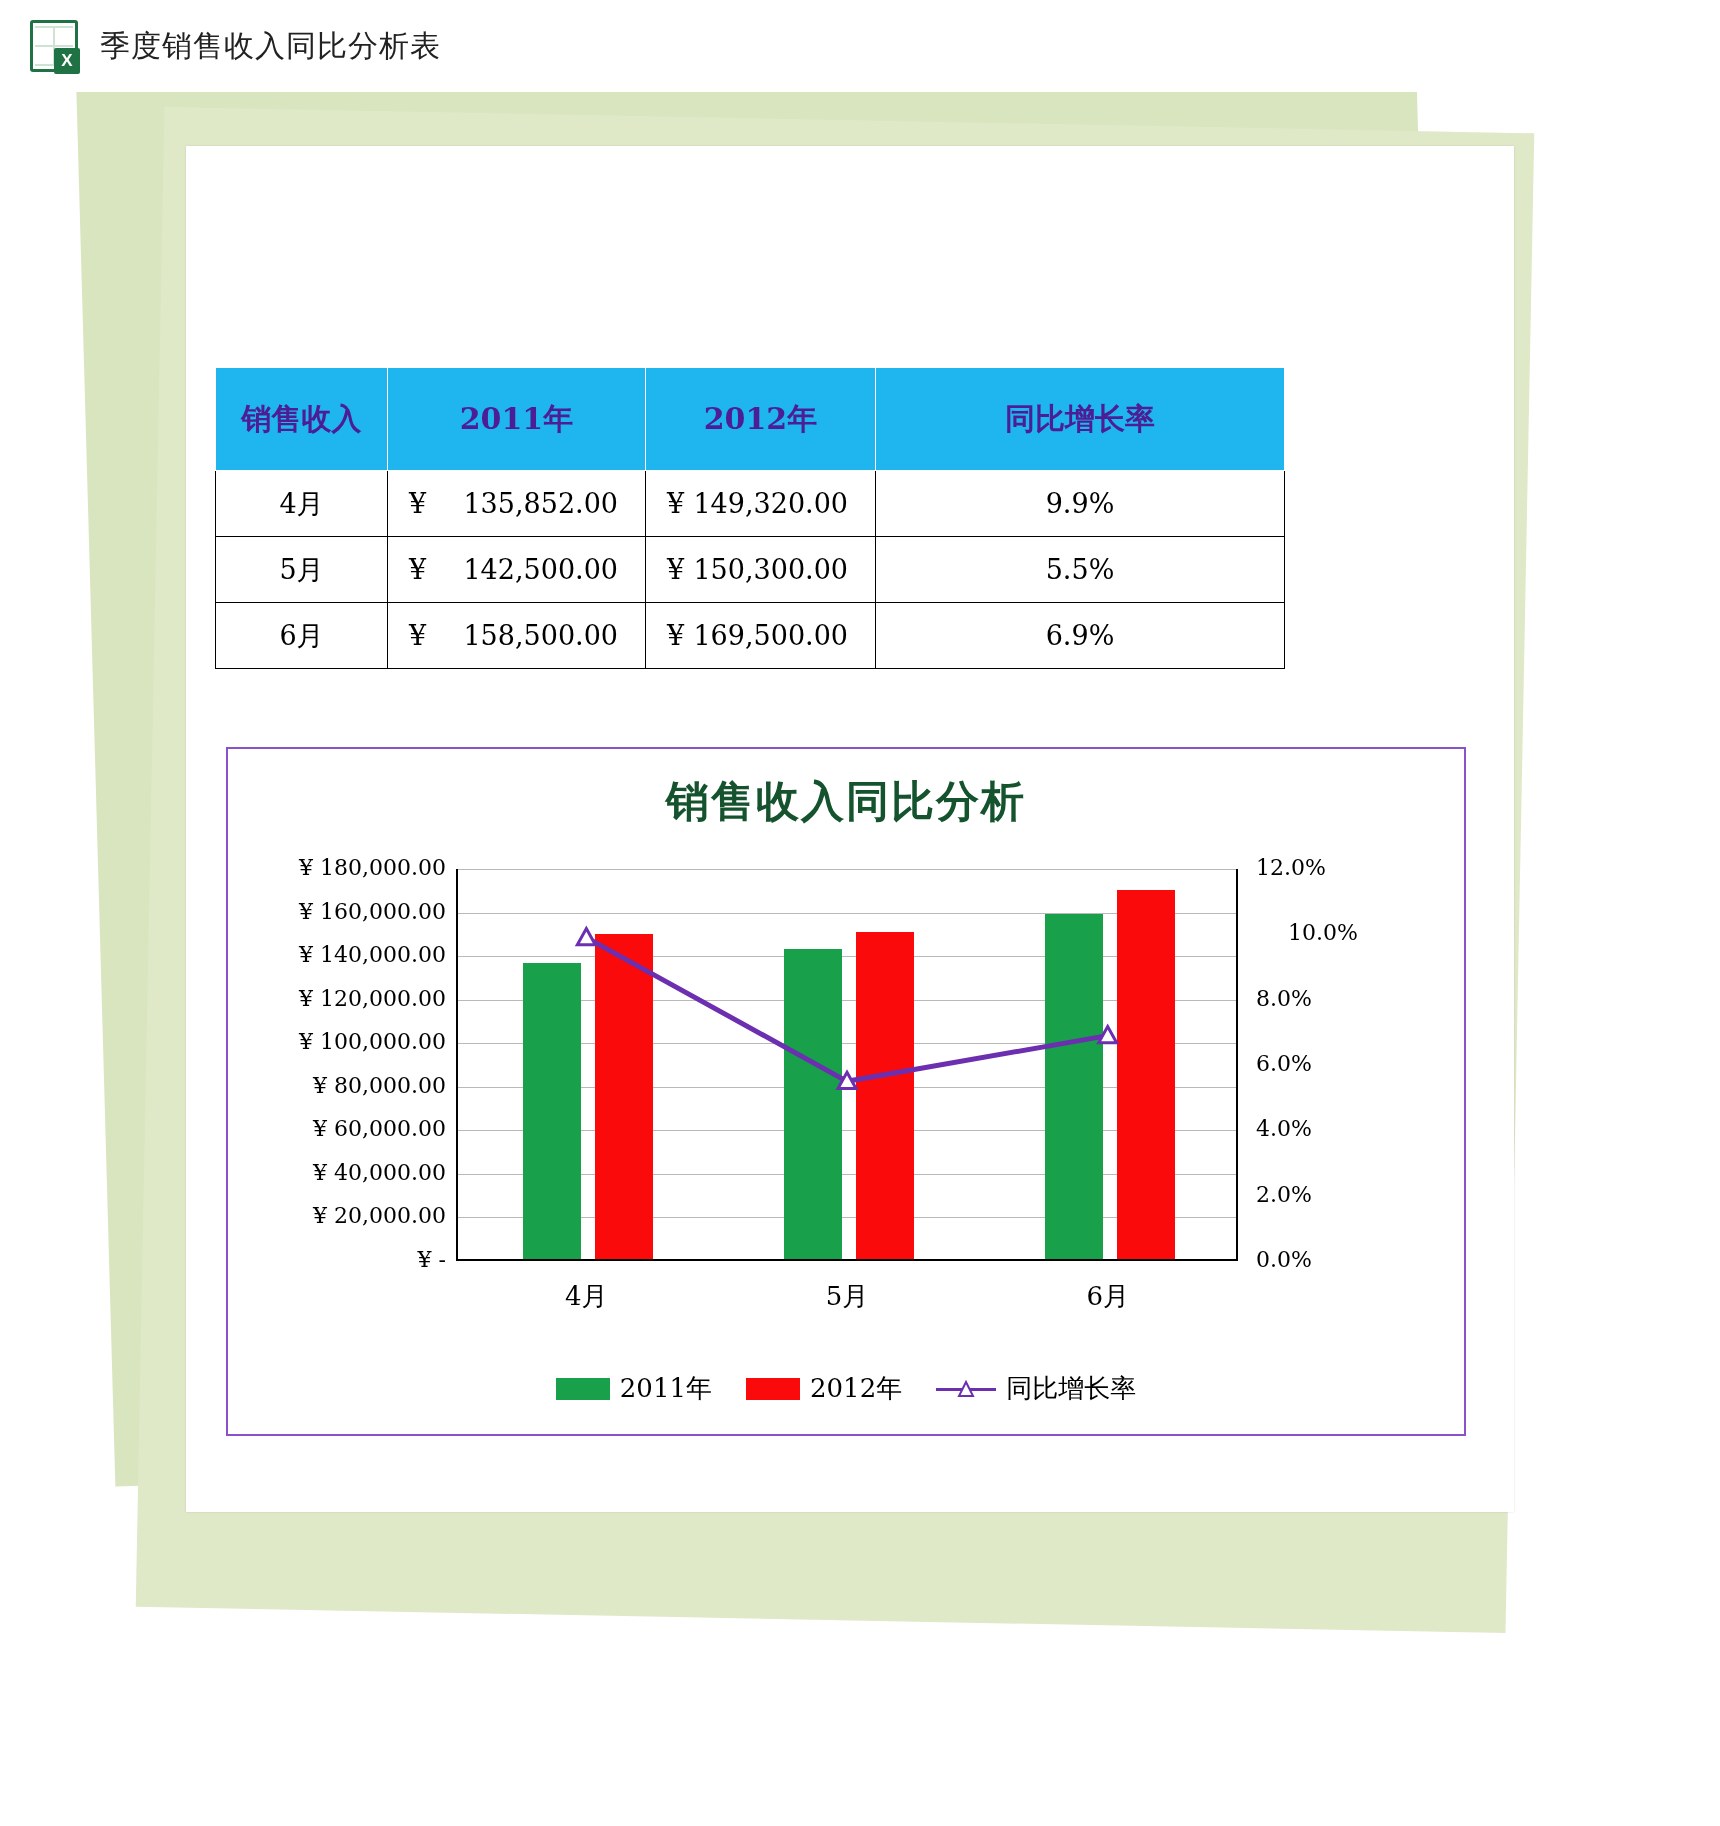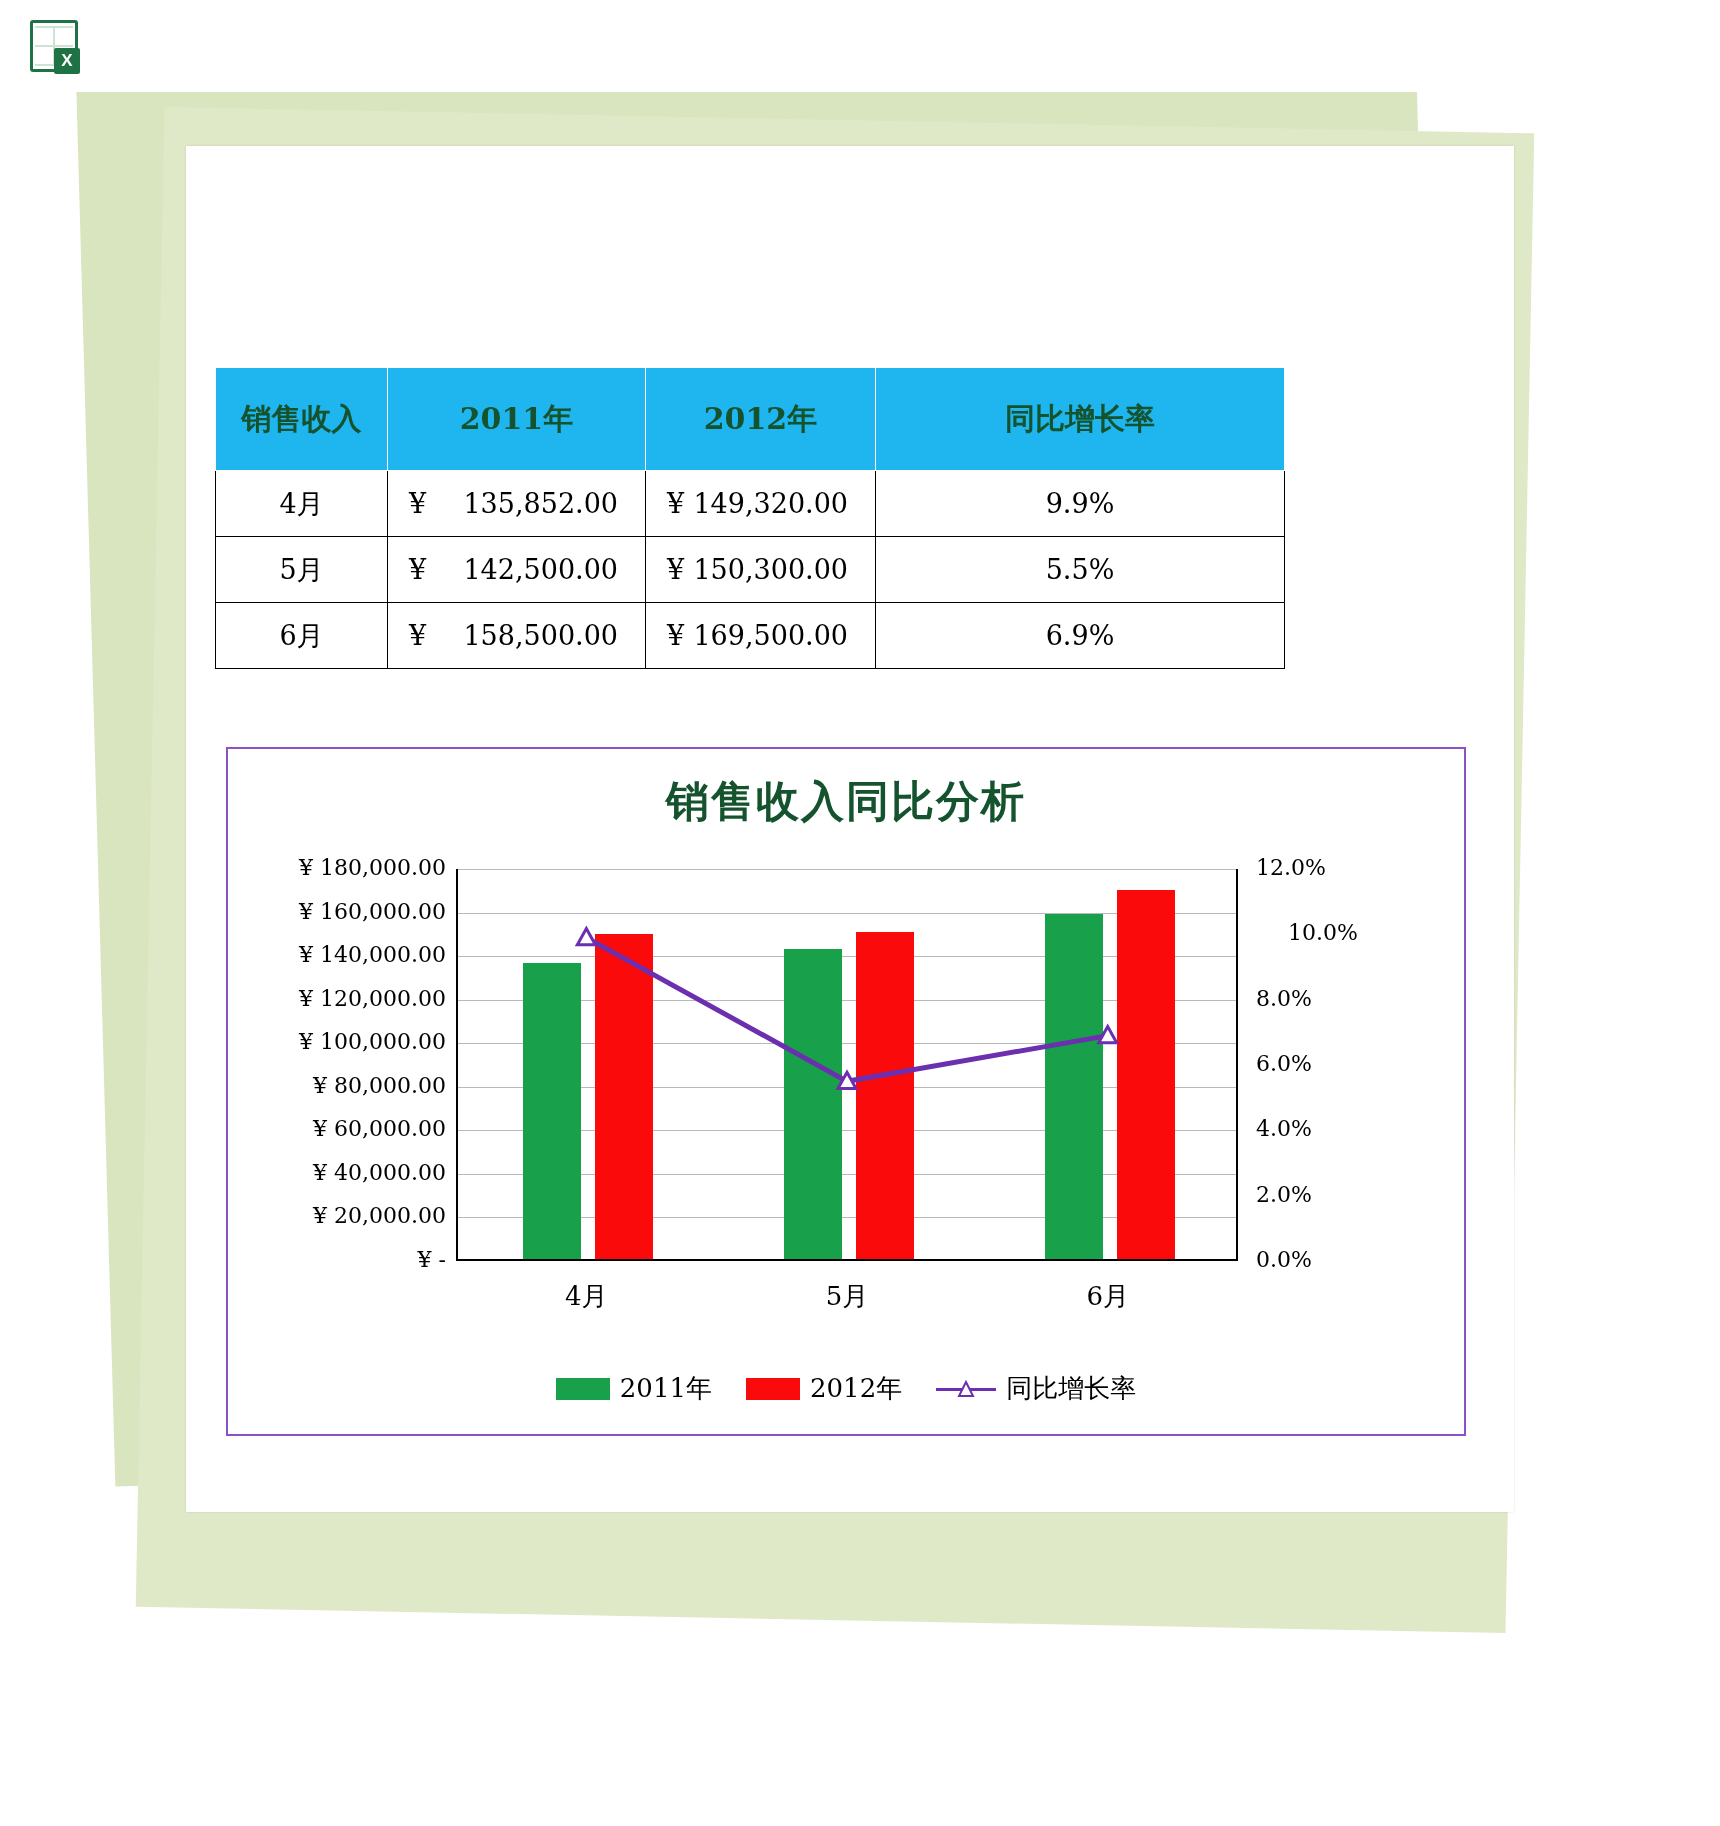--- a/index.html
+++ b/index.html
@@ -115,21 +115,21 @@
   
   .data-table {
     position: absolute;
     left: 29px; top: 221px;
     width: 1069px;
     border-collapse: collapse;
     table-layout: fixed;
   }
   .data-table th {
     background: #1fb6ef;
-    color: #14532d;
+    color: #4c1d95;
     font-family: "DejaVu Serif", serif;
     font-weight: bold;
     font-size: 30px;
     height: 100px;
     border: 1px solid #ffffff;
     text-align: center;
   }
   .data-table td {
     height: 63px;
     border: 1px solid #000000;
@@ -270,20 +270,21 @@
 </style>
 </head>
 <body>
 
 <div class="header">
   <div class="xl-icon">
     <div class="sheet"></div>
     <div class="grid"></div>
     <div class="badge">X</div>
   </div>
+  <div class="header-title">季度销售收入同比分析表</div>
 </div>
 
 <div class="green-back green-1"></div>
 <div class="green-back green-2"></div>
 
 <div class="paper">
 
 
   <table class="data-table">
     <colgroup>

